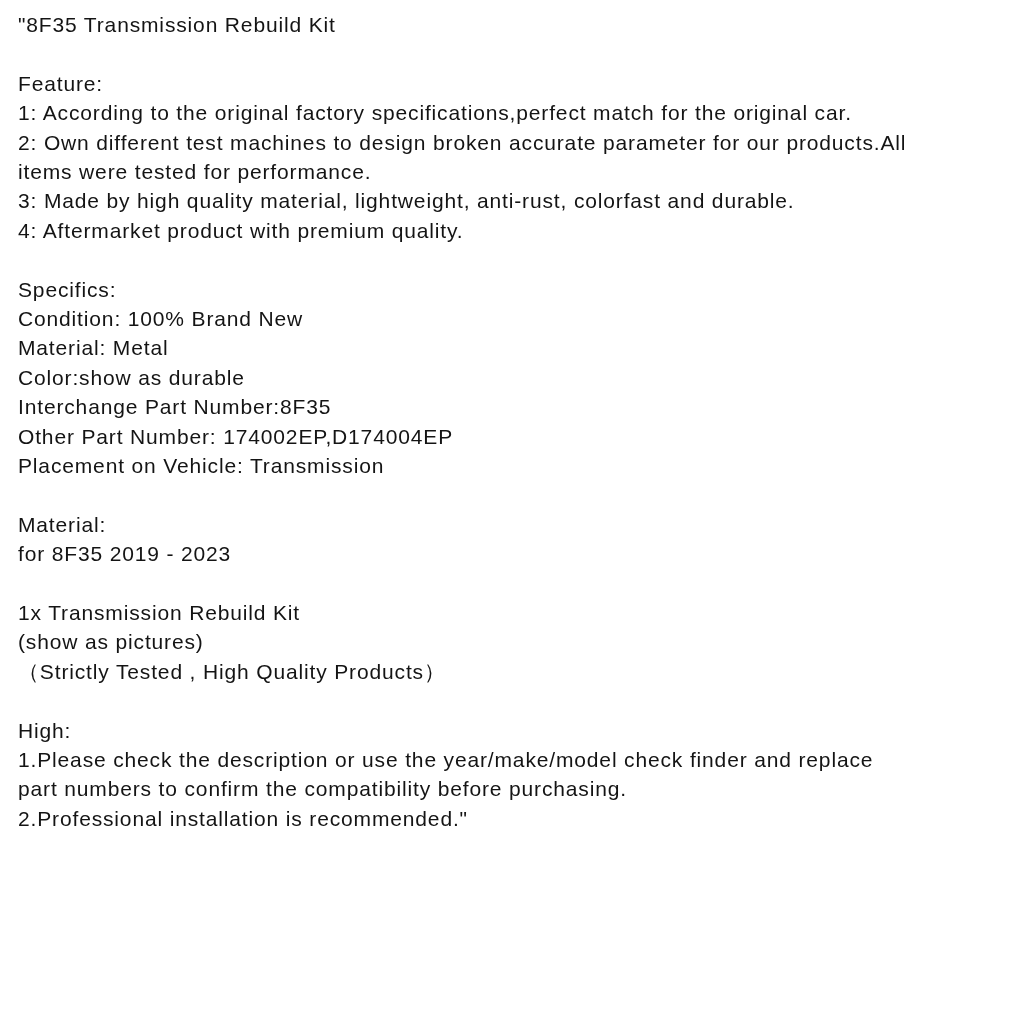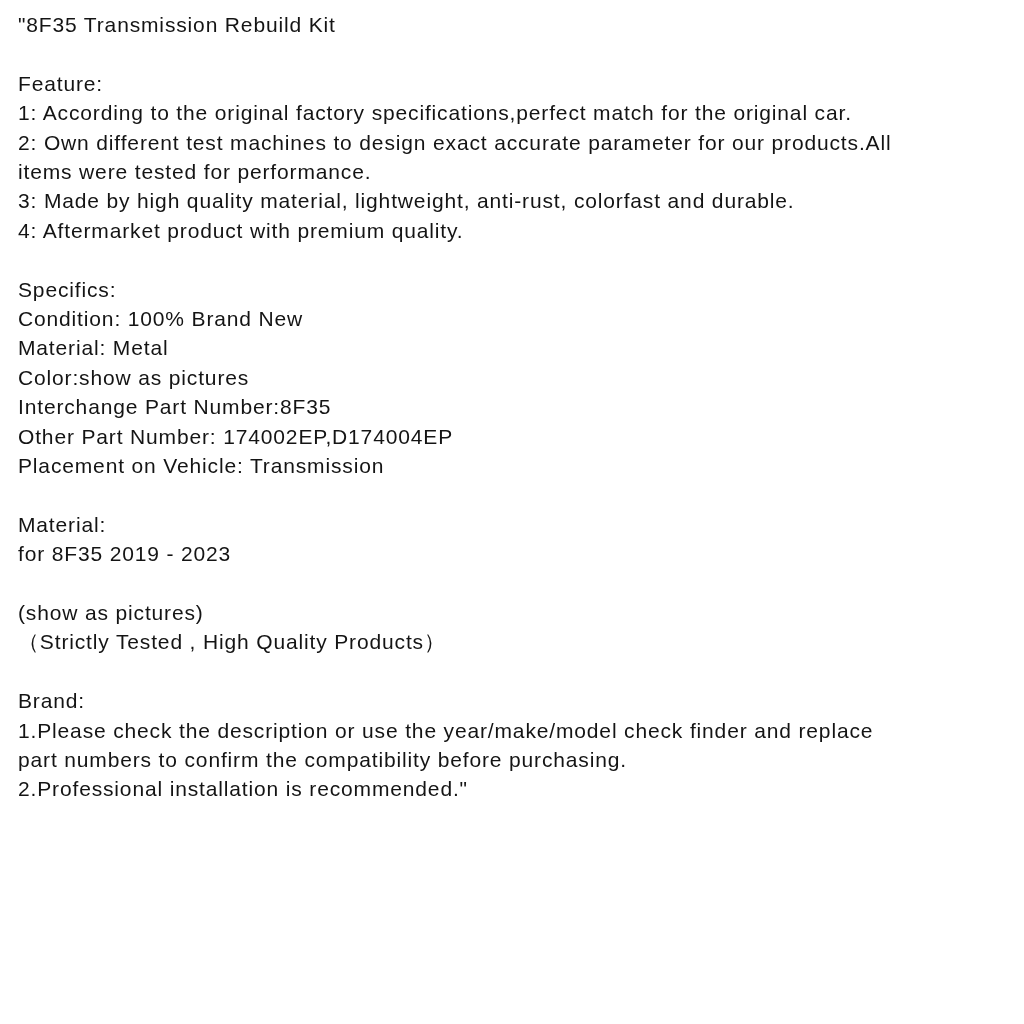--- a/index.html
+++ b/index.html
@@ -37,46 +37,47 @@
 
 <div class="doc">
 
   <div class="section">
     <div class="line">"8F35 Transmission Rebuild Kit</div>
   </div>
 
   <div class="section">
     <div class="line">Feature:</div>
     <div class="line">1: According to the original factory specifications,perfect match for the original car.</div>
-    <div class="line">2: Own different test machines to design exact accurate parameter for our products.All</div>
+    <div class="line">2: Own different test machines to design broken accurate parameter for our products.All</div>
     <div class="line">items were tested for performance.</div>
     <div class="line">3: Made by high quality material, lightweight, anti-rust, colorfast and durable.</div>
     <div class="line">4: Aftermarket product with premium quality.</div>
   </div>
 
   <div class="section">
     <div class="line">Specifics:</div>
     <div class="line">Condition: 100% Brand New</div>
     <div class="line">Material: Metal</div>
-    <div class="line">Color:show as pictures</div>
+    <div class="line">Color:show as durable</div>
     <div class="line">Interchange Part Number:8F35</div>
     <div class="line">Other Part Number: 174002EP,D174004EP</div>
     <div class="line">Placement on Vehicle: Transmission</div>
   </div>
 
   <div class="section">
     <div class="line">Material:</div>
     <div class="line">for 8F35 2019 - 2023</div>
   </div>
 
   <div class="section">
+    <div class="line">1x Transmission Rebuild Kit</div>
     <div class="line">(show as pictures)</div>
     <div class="line">（Strictly Tested , High Quality Products）</div>
   </div>
 
   <div class="section">
-    <div class="line">Brand:</div>
+    <div class="line">High:</div>
     <div class="line">1.Please check the description or use the year/make/model check finder and replace</div>
     <div class="line">part numbers to confirm the compatibility before purchasing.</div>
     <div class="line">2.Professional installation is recommended."</div>
   </div>
 
 </div>
 
 </body></html>

